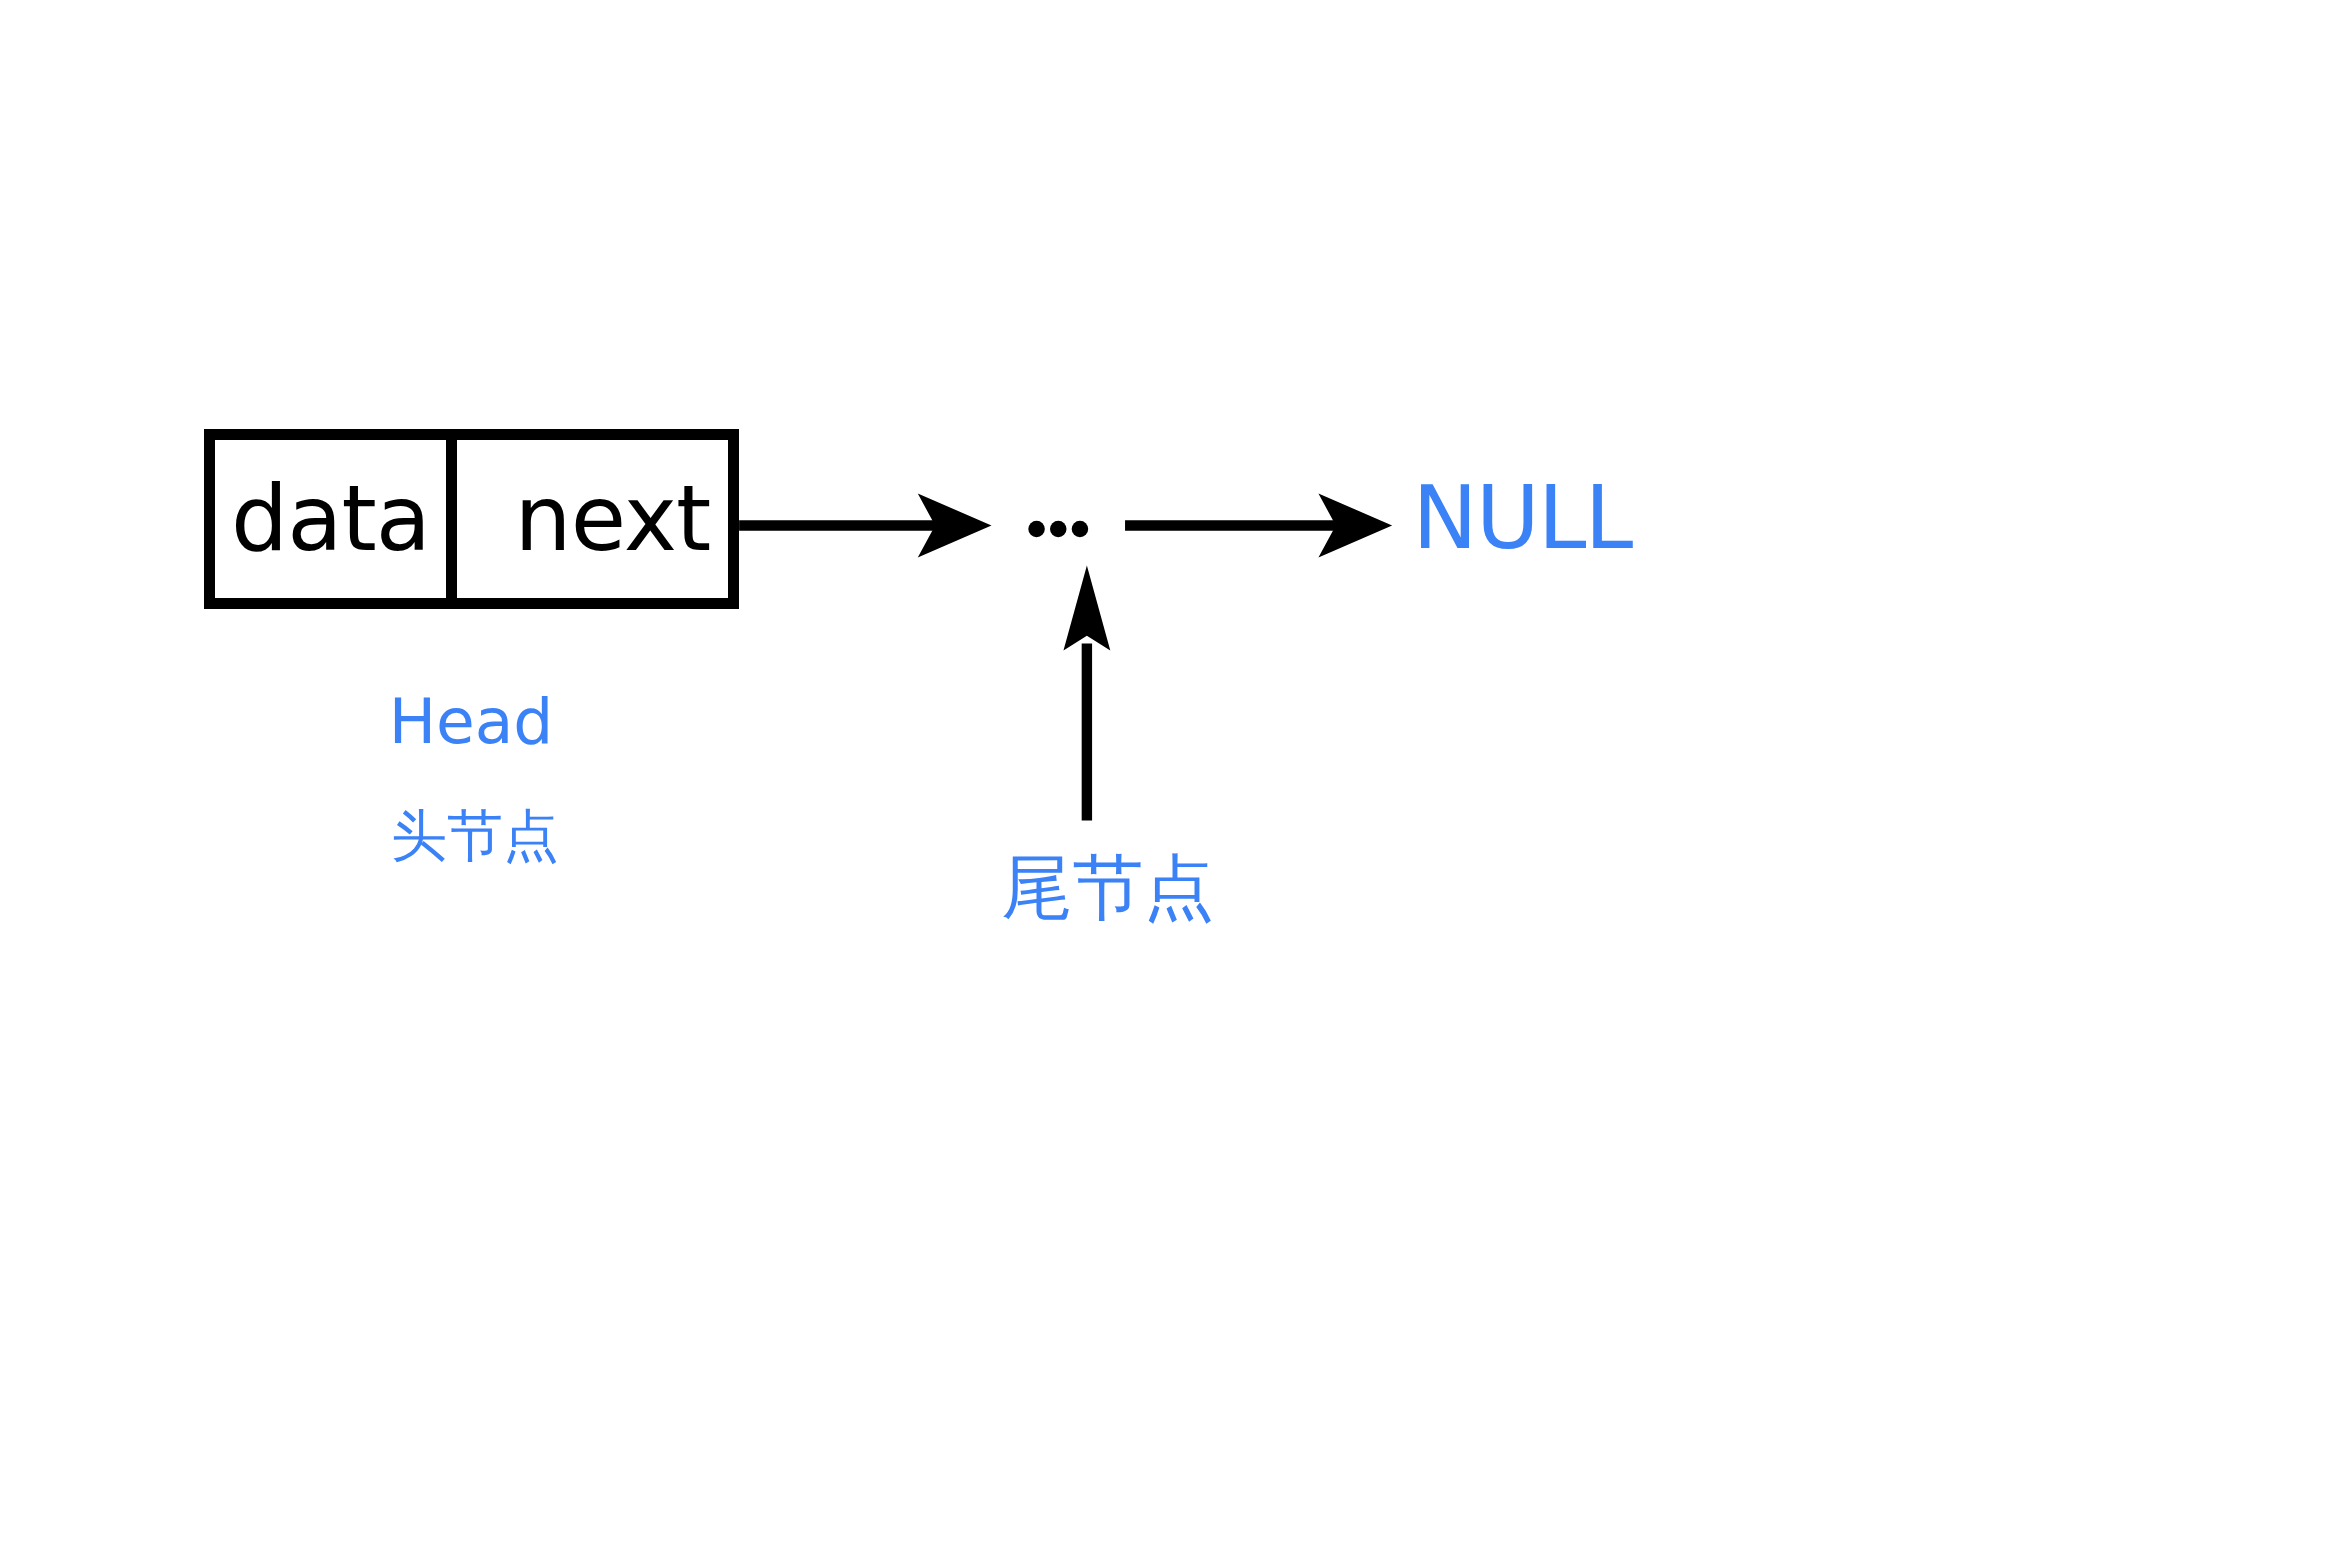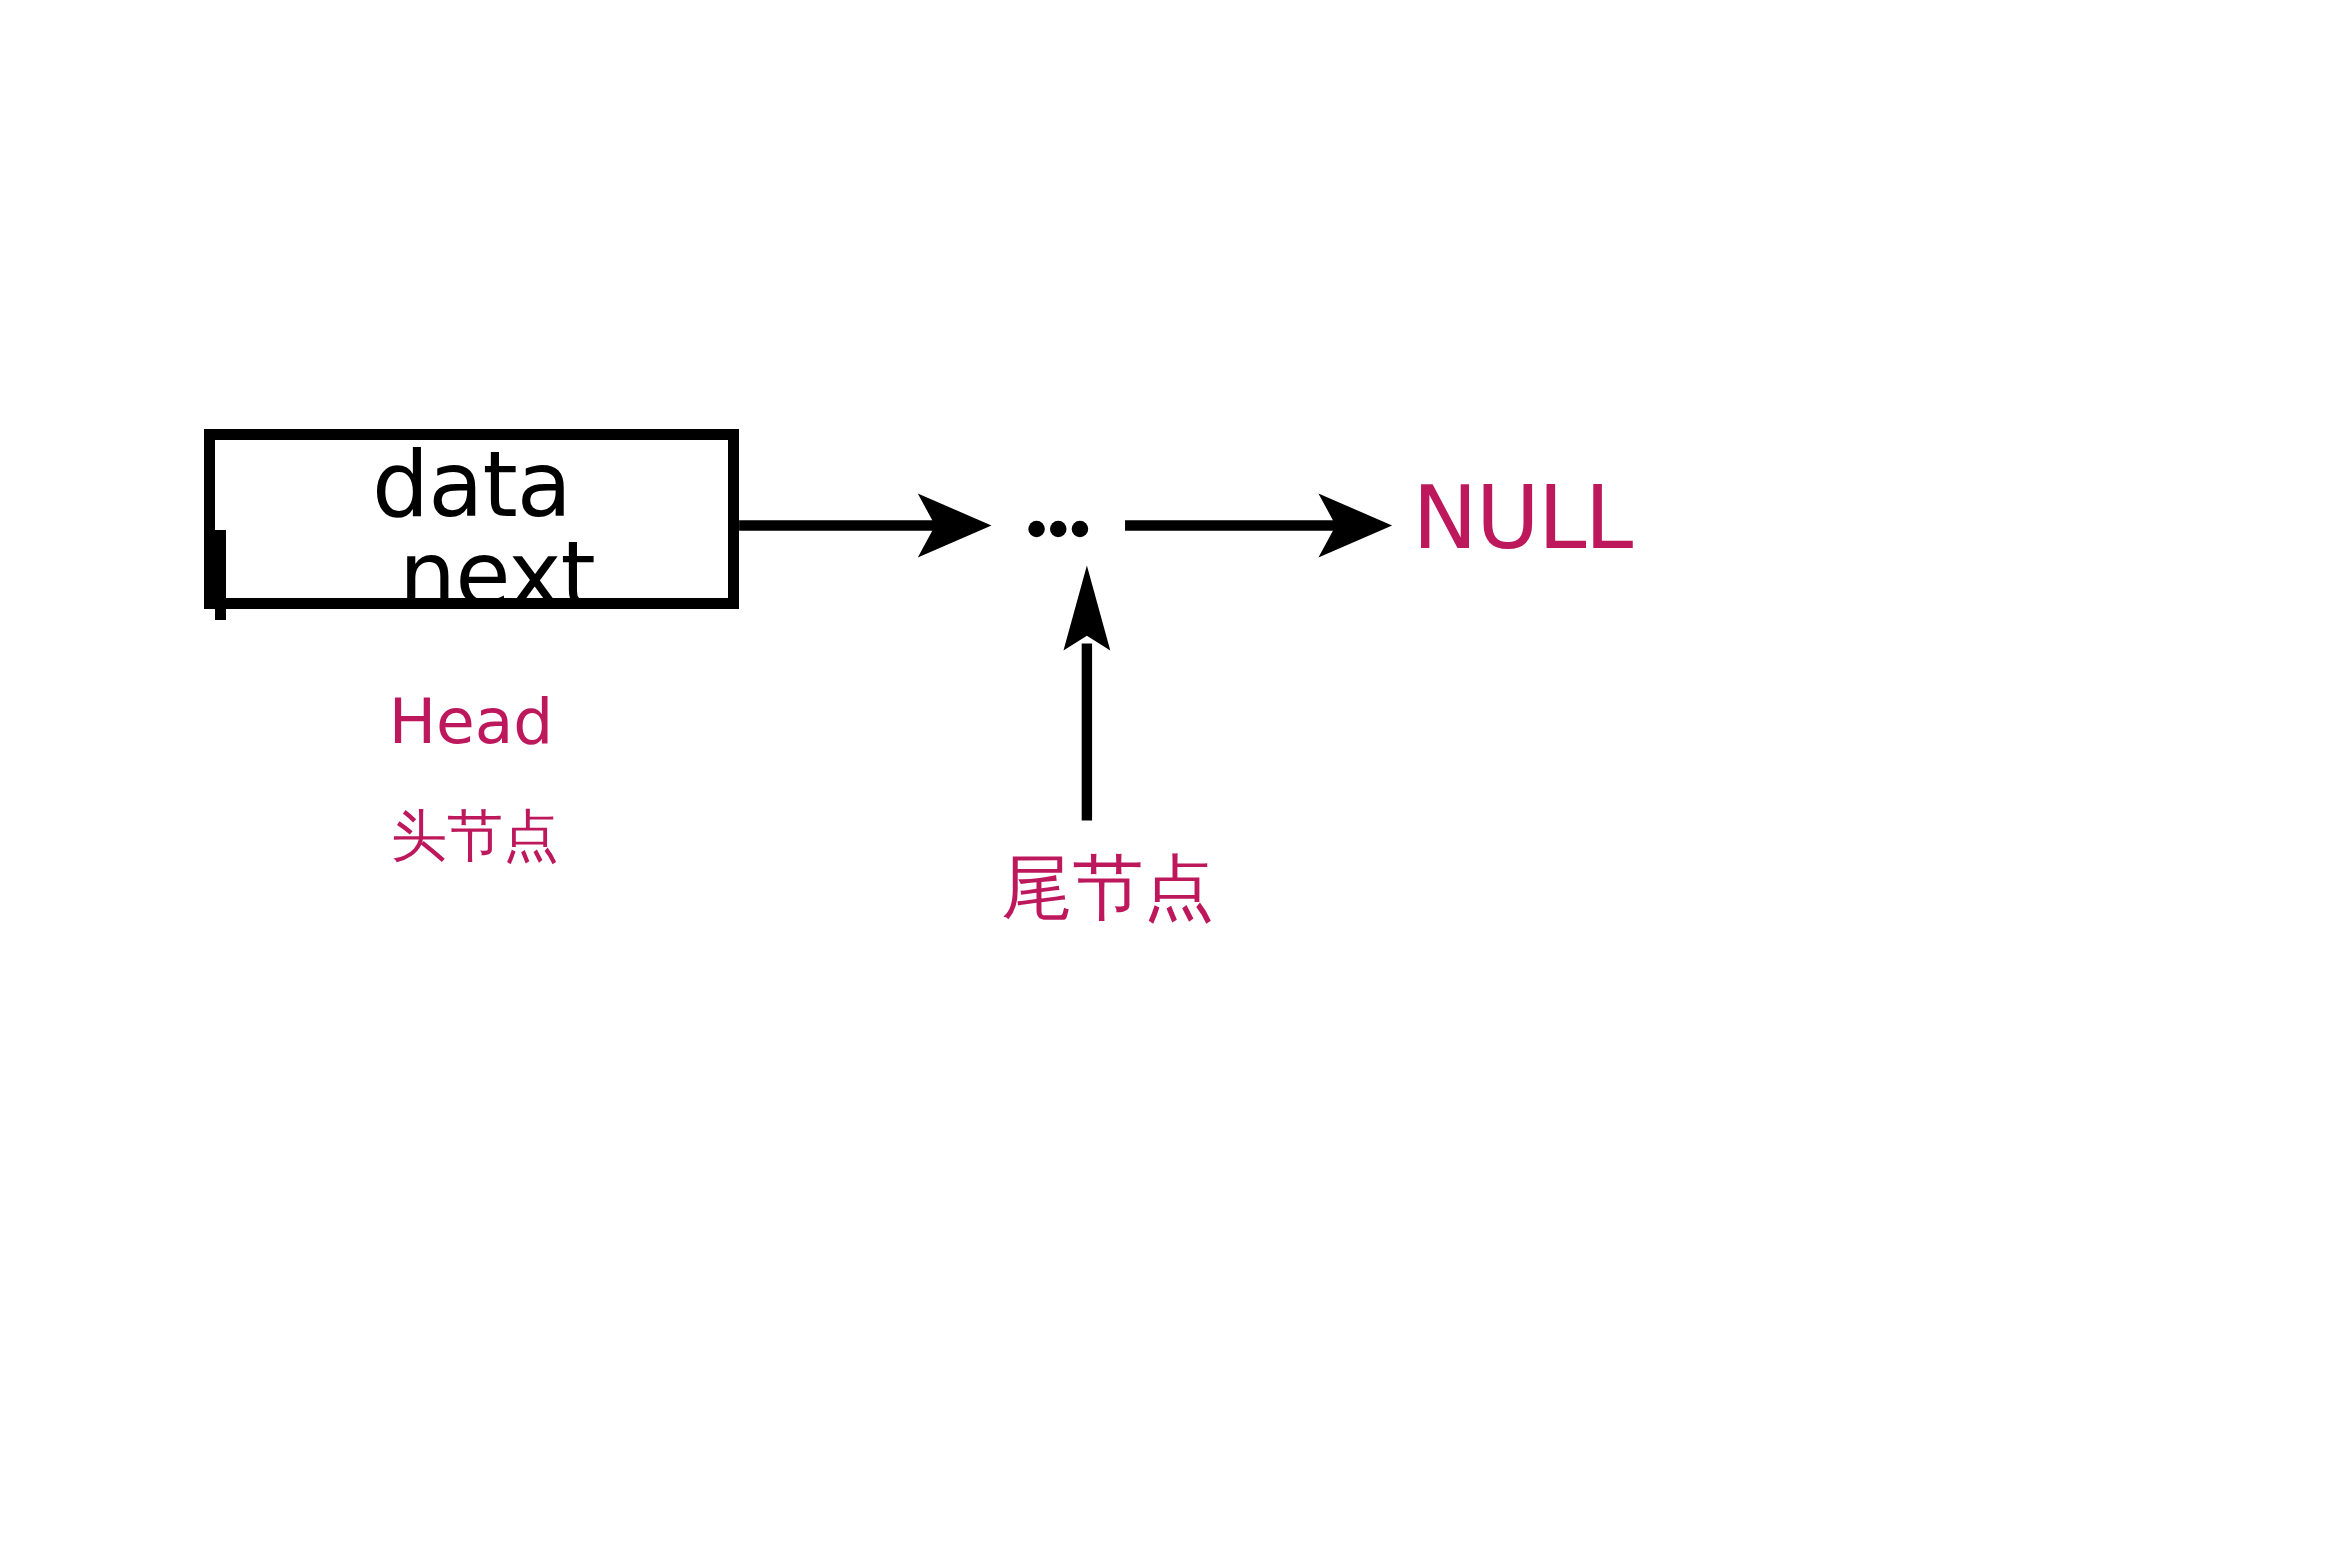--- a/index.html
+++ b/index.html
@@ -27,42 +27,41 @@
   .node-box {
     position: absolute;
     left: 204px;
     top: 429px;
     width: 535px;
     height: 180px;
     box-sizing: border-box;
     border: 11.3px solid #000000;
     display: flex;
     background: #ffffff;
-    flex-direction: column;
   }
   .cell {
     flex: 1 1 0;
     display: flex;
     align-items: center;
     justify-content: center;
     font-size: 90px;
     line-height: 1;
     letter-spacing: -0.9px;
     color: #000000;
   }
   .cell-next {
     border-left: 11.3px solid #000000;
     padding-left: 40px;
   }
   .label {
     position: absolute;
     transform: translateX(-50%);
     white-space: nowrap;
     line-height: 1;
-    color: #be185d;
+    color: #3b82f6;
     text-align: center;
   }
   .label-head-en {
     left: 471px;
     top: 690px;
     font-size: 63px;
   }
   .label-head-zh {
     left: 475px;
     top: 808px;

